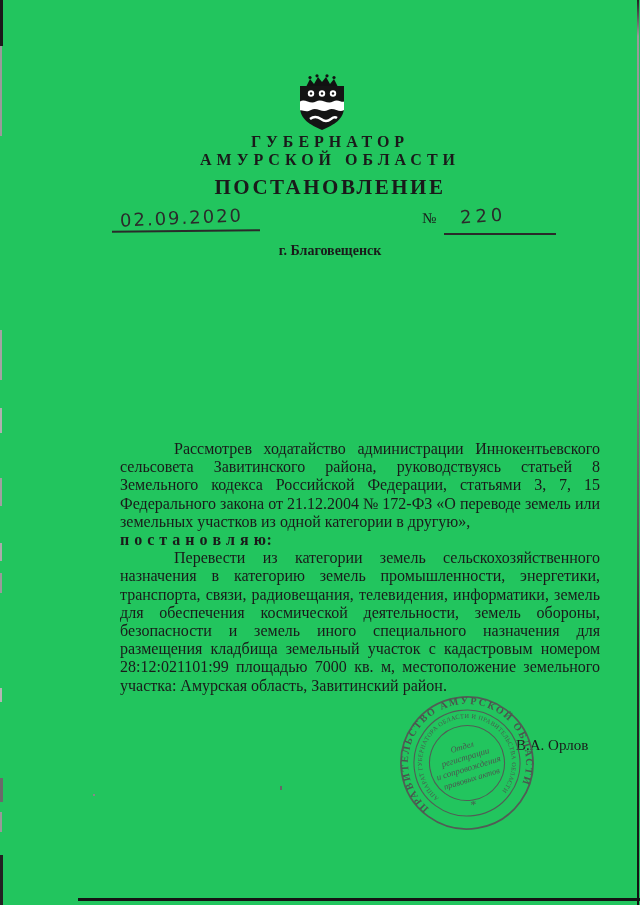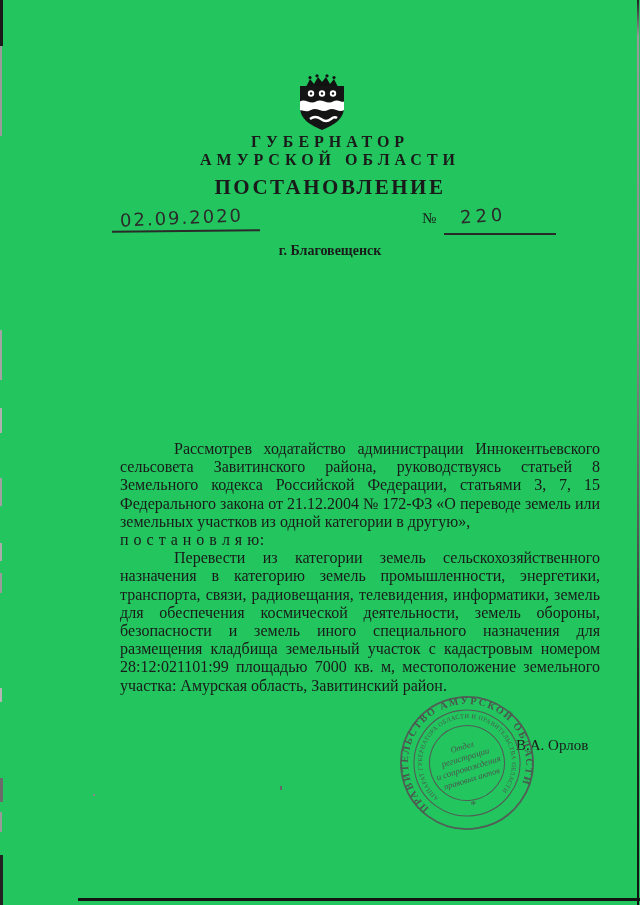--- a/index.html
+++ b/index.html
@@ -33,21 +33,21 @@
   .place-line{position:absolute;left:10px;top:243px;width:640px;text-align:center;
     font-weight:bold;font-size:14px;}
   
   .subject{
     position:absolute;left:88px;top:275px;width:316px;
     font-size:14.5px;line-height:20.4px;white-space:pre-line;
   }
   .body-block{position:absolute;left:88px;top:440px;width:480px;
     font-size:16px;line-height:18.2px;margin-left:32px;}
   .body-block p{margin:0;text-align:justify;text-indent:54px;}
-  .resolution{font-weight:normal;letter-spacing:0.5px;}
+  .resolution{font-weight:bold;letter-spacing:0.5px;}
   
   .signature{position:absolute;left:516px;top:737px;font-size:15px;white-space:nowrap;font-family:Liberation Serif, serif;}
   .stamp{position:absolute;left:397px;top:693px;width:140px;height:140px;
     transform:rotate(-9deg);opacity:0.92;}
   .stamp text{font-family:"Liberation Serif","DejaVu Serif",serif;fill:#4d4d4d;}
 </style>
 </head>
 <body>
 
 <div class="page">

